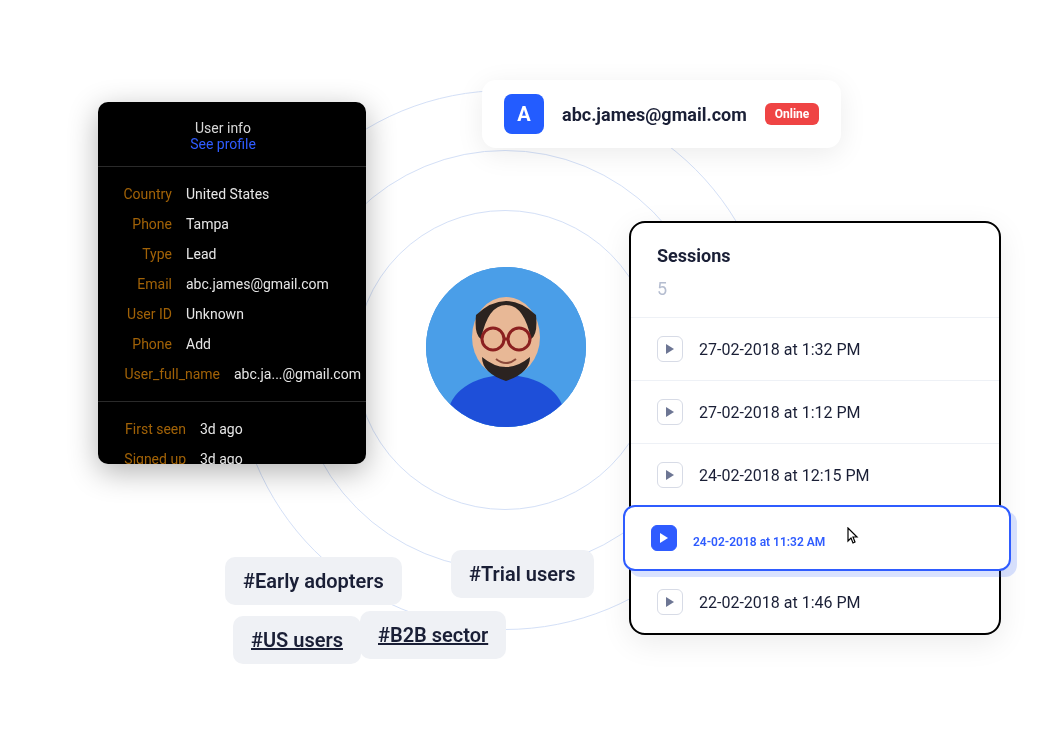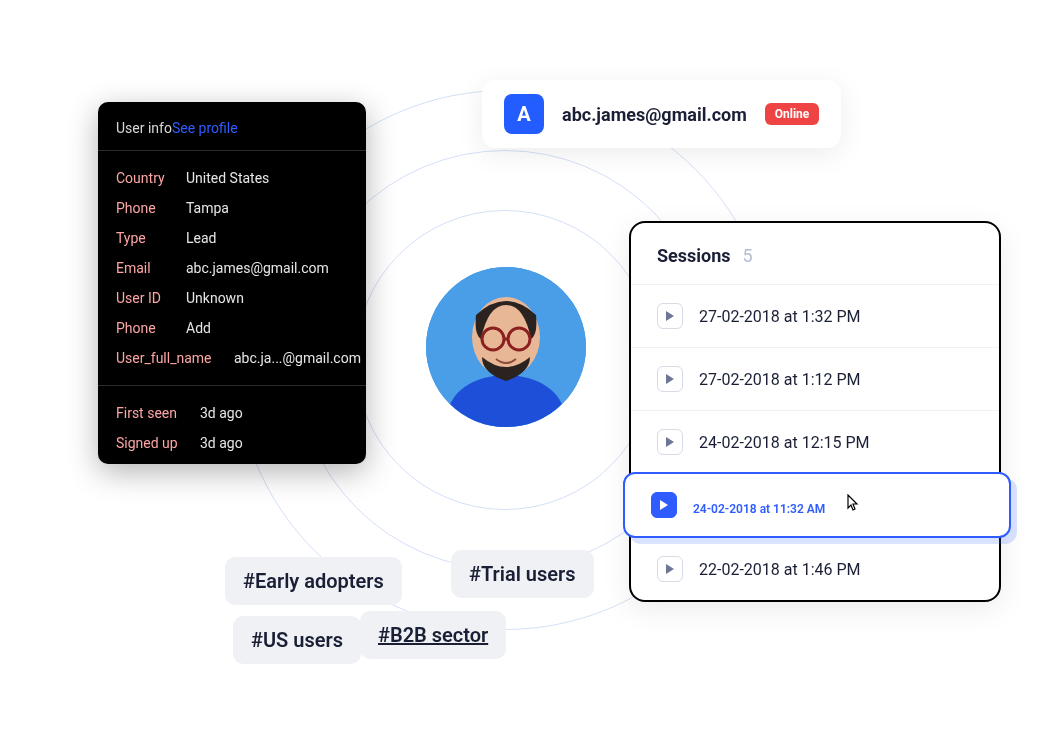--- a/index.html
+++ b/index.html
@@ -87,55 +87,57 @@
       height: 362px;
       background: #000;
       border-radius: 10px;
       box-shadow: 0 8px 30px rgba(0,0,0,0.3);
       padding: 18px 0 0 0;
       color: #e6e6e6;
       overflow: hidden;
     }
     .uic-header {
       display: flex;
-      justify-content: flex-start;
-      align-items: center;
-      padding: 0 18px 14px 18px;
+      justify-content: space-between;
+      align-items: center;
+      padding: 0 18px 14px 0;
       border-bottom: 1px solid #2a2a2a;
+      flex-direction: column;
     }
     .uic-title { font-size: 14px; color: #d8d8d8; }
     .uic-link { font-size: 14px; color: #2f5cff; cursor: pointer; }
     .uic-section { padding: 12px 18px; }
     .uic-divider { border-top: 1px solid #2a2a2a; }
     .uic-row {
       display: flex;
       gap: 14px;
       padding: 7px 0;
       font-size: 14px;
     }
-    .uic-label { color: #fca5a5; min-width: 56px; }
+    .uic-label { color: #a16207; min-width: 56px; text-align: right; }
     .uic-value { color: #e6e6e6; }
 
     
     .sessions-card {
       position: absolute;
       top: 221px;
       left: 629px;
       width: 372px;
       background: #fff;
       border: 2px solid #000;
       border-radius: 16px;
       box-shadow: 0 8px 30px rgba(0,0,0,0.08);
       overflow: visible;
     }
     .sessions-header {
       padding: 22px 26px 18px 26px;
       display: flex;
       align-items: baseline;
       gap: 12px;
+      flex-direction: column;
     }
     .sessions-title { font-size: 18px; font-weight: 700; color: #1a1f36; }
     .sessions-count { font-size: 18px; color: #b5bdd0; }
     .sessions-list { }
     .session-row {
       display: flex;
       align-items: center;
       gap: 16px;
       padding: 18px 26px;
       border-top: 1px solid #eef1f6;
@@ -192,21 +194,21 @@
       position: absolute;
       background: #eff1f5;
       color: #1a1f36;
       font-size: 20px;
       font-weight: 600;
       padding: 12px 18px;
       border-radius: 10px;
     }
     .tag-1 { top: 557px; left: 225px; }
     .tag-2 { top: 550px; left: 451px; }
-    .tag-3 { top: 616px; left: 233px; }
+    .tag-3 { top: 616px; left: 233px; text-decoration: underline; }
     .tag-4 { top: 611px; left: 360px; text-decoration: underline; }
   </style>
 </head>
 <body>
 
 <div class="circle-large circle-1"></div>
 <div class="circle-large circle-2"></div>
 <div class="circle-large circle-3"></div>
 
 <div class="user-header">

